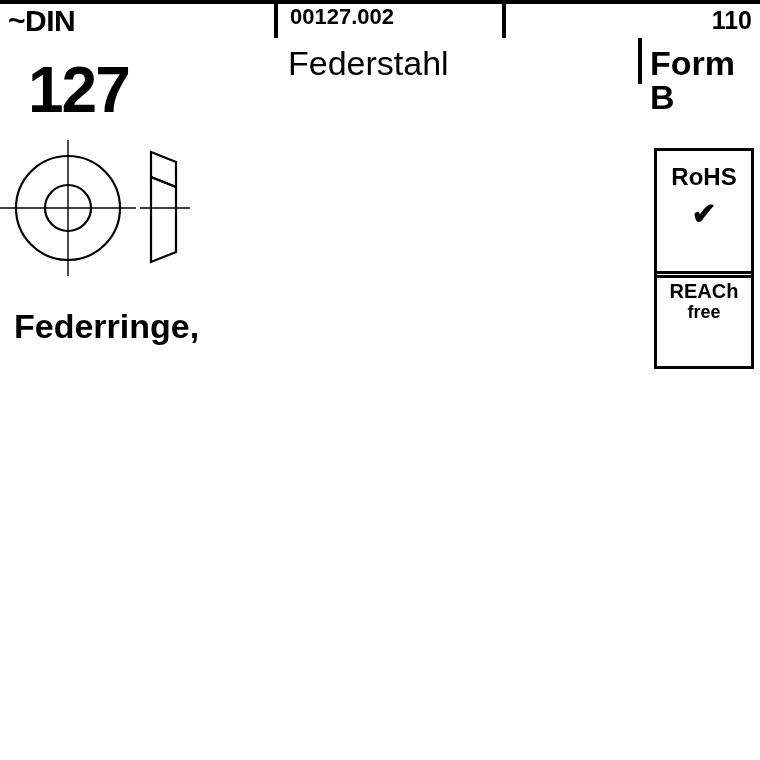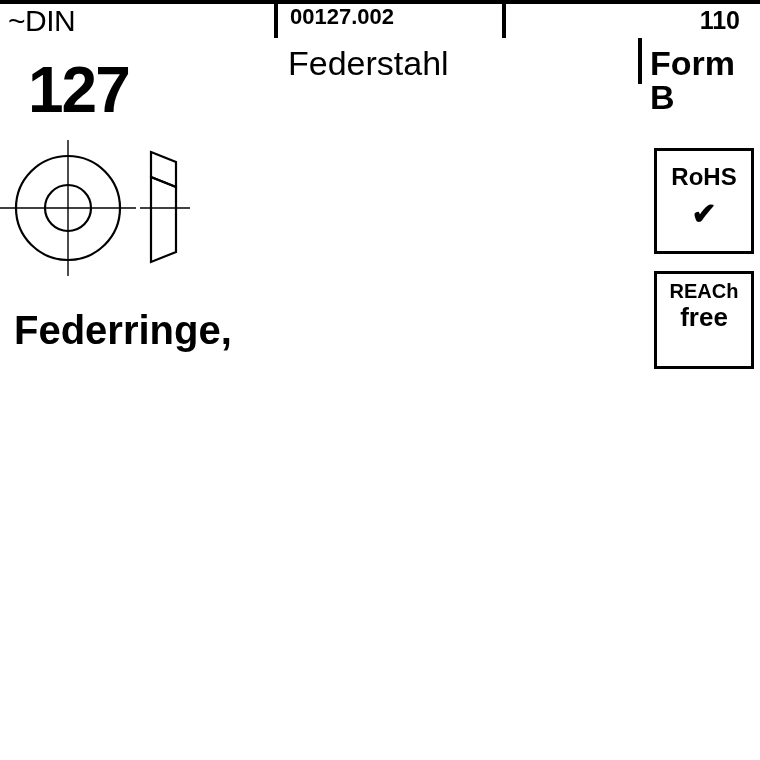--- a/index.html
+++ b/index.html
@@ -32,21 +32,21 @@
     height: 4px;
     background: #000;
   }
 
   
   .hdr-norm {
     position: absolute;
     left: 8px;
     top: 6px;
     font-size: 30px;
-    font-weight: normal;
+    font-weight: bold;
     letter-spacing: -0.5px;
     line-height: 1;
   }
   .hdr-number-box {
     position: absolute;
     left: 274px;
     top: 0px;
     width: 232px;
     height: 38px;
     border-left: 4px solid #000;
@@ -57,21 +57,21 @@
     position: absolute;
     left: 290px;
     top: 6px;
     font-size: 22px;
     font-weight: bold;
     letter-spacing: 0px;
     line-height: 1;
   }
   .hdr-110 {
     position: absolute;
-    right: 20px;
+    right: 8px;
     top: 8px;
     font-size: 25px;
     font-weight: bold;
     line-height: 1;
   }
 
   
   .din-number {
     position: absolute;
     left: 28px;
@@ -105,21 +105,21 @@
     font-weight: bold;
     line-height: 1;
   }
 
   
   .rohs-box {
     position: absolute;
     left: 654px;
     top: 148px;
     width: 100px;
-    height: 106px;
+    height: 130px;
     border: 3px solid #000;
     box-sizing: border-box;
     text-align: center;
   }
   .rohs-text {
     margin-top: 14px;
     font-size: 24px;
     font-weight: bold;
     line-height: 1;
   }
@@ -146,40 +146,40 @@
     font-size: 20px;
     font-weight: bold;
     line-height: 1.05;
   }
   .reach-l2 {
     font-size: 23px;
     font-weight: bold;
     line-height: 1.15;
   }
   .reach-l3 {
-    font-size: 26px;
+    font-size: 18px;
     font-weight: bold;
     line-height: 1.2;
   }
 
   
   .drawing {
     position: absolute;
     left: 0px;
     top: 130px;
     width: 220px;
     height: 160px;
   }
 
   
   .caption {
     position: absolute;
     left: 14px;
     top: 305px;
-    font-size: 40px;
+    font-size: 34px;
     font-weight: bold;
     line-height: 1.28;
   }
   .caption .l2 {
     display: block;
   }
 </style>
 </head>
 <body>
 

